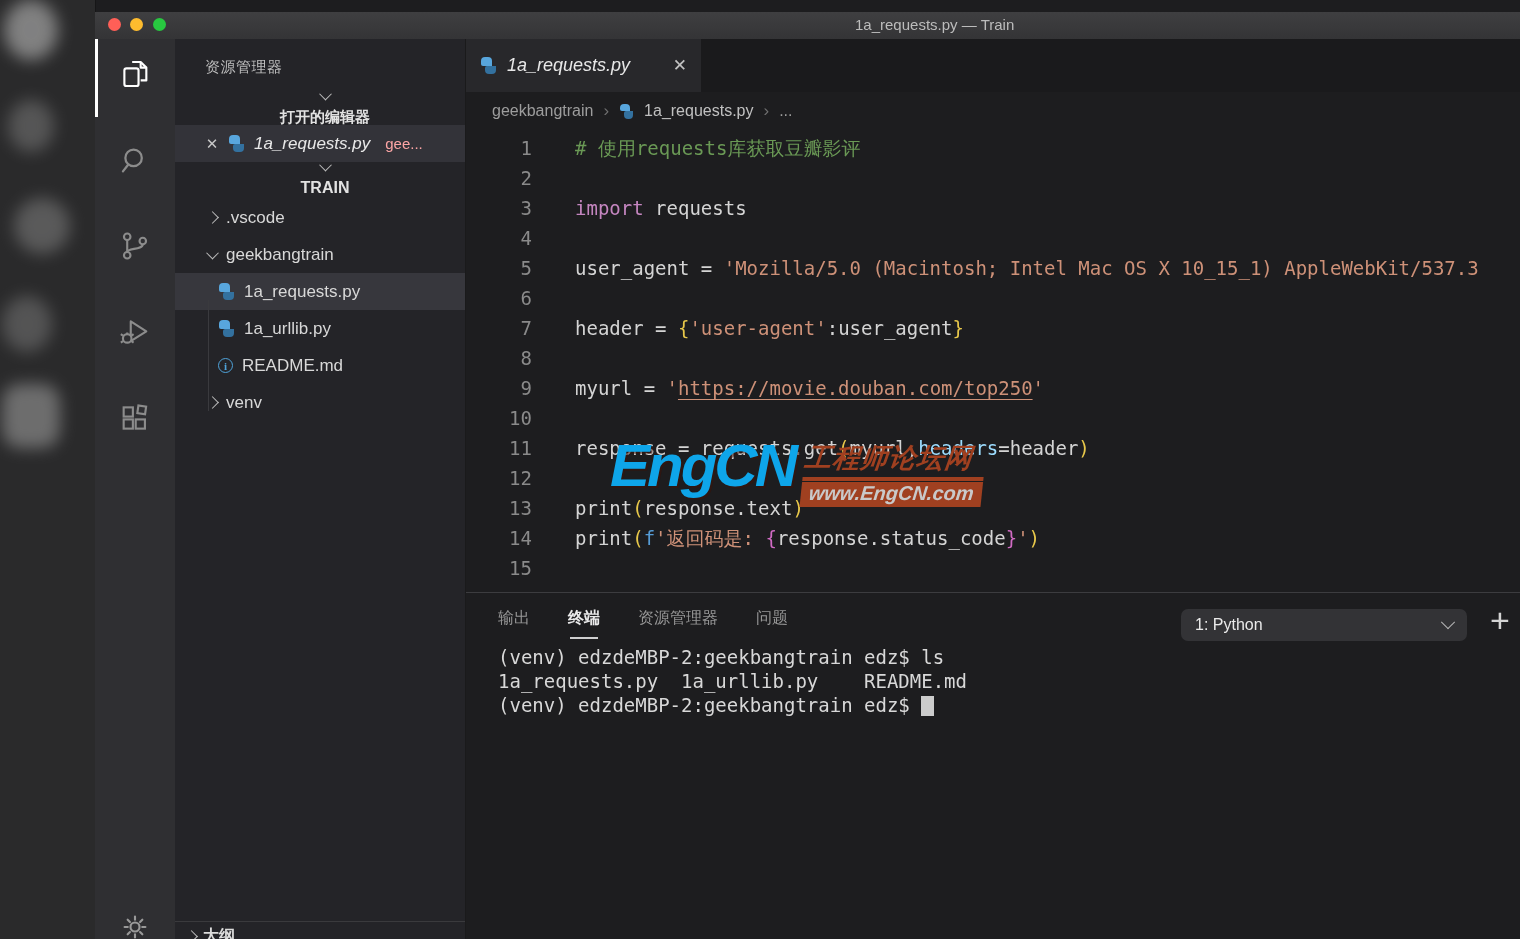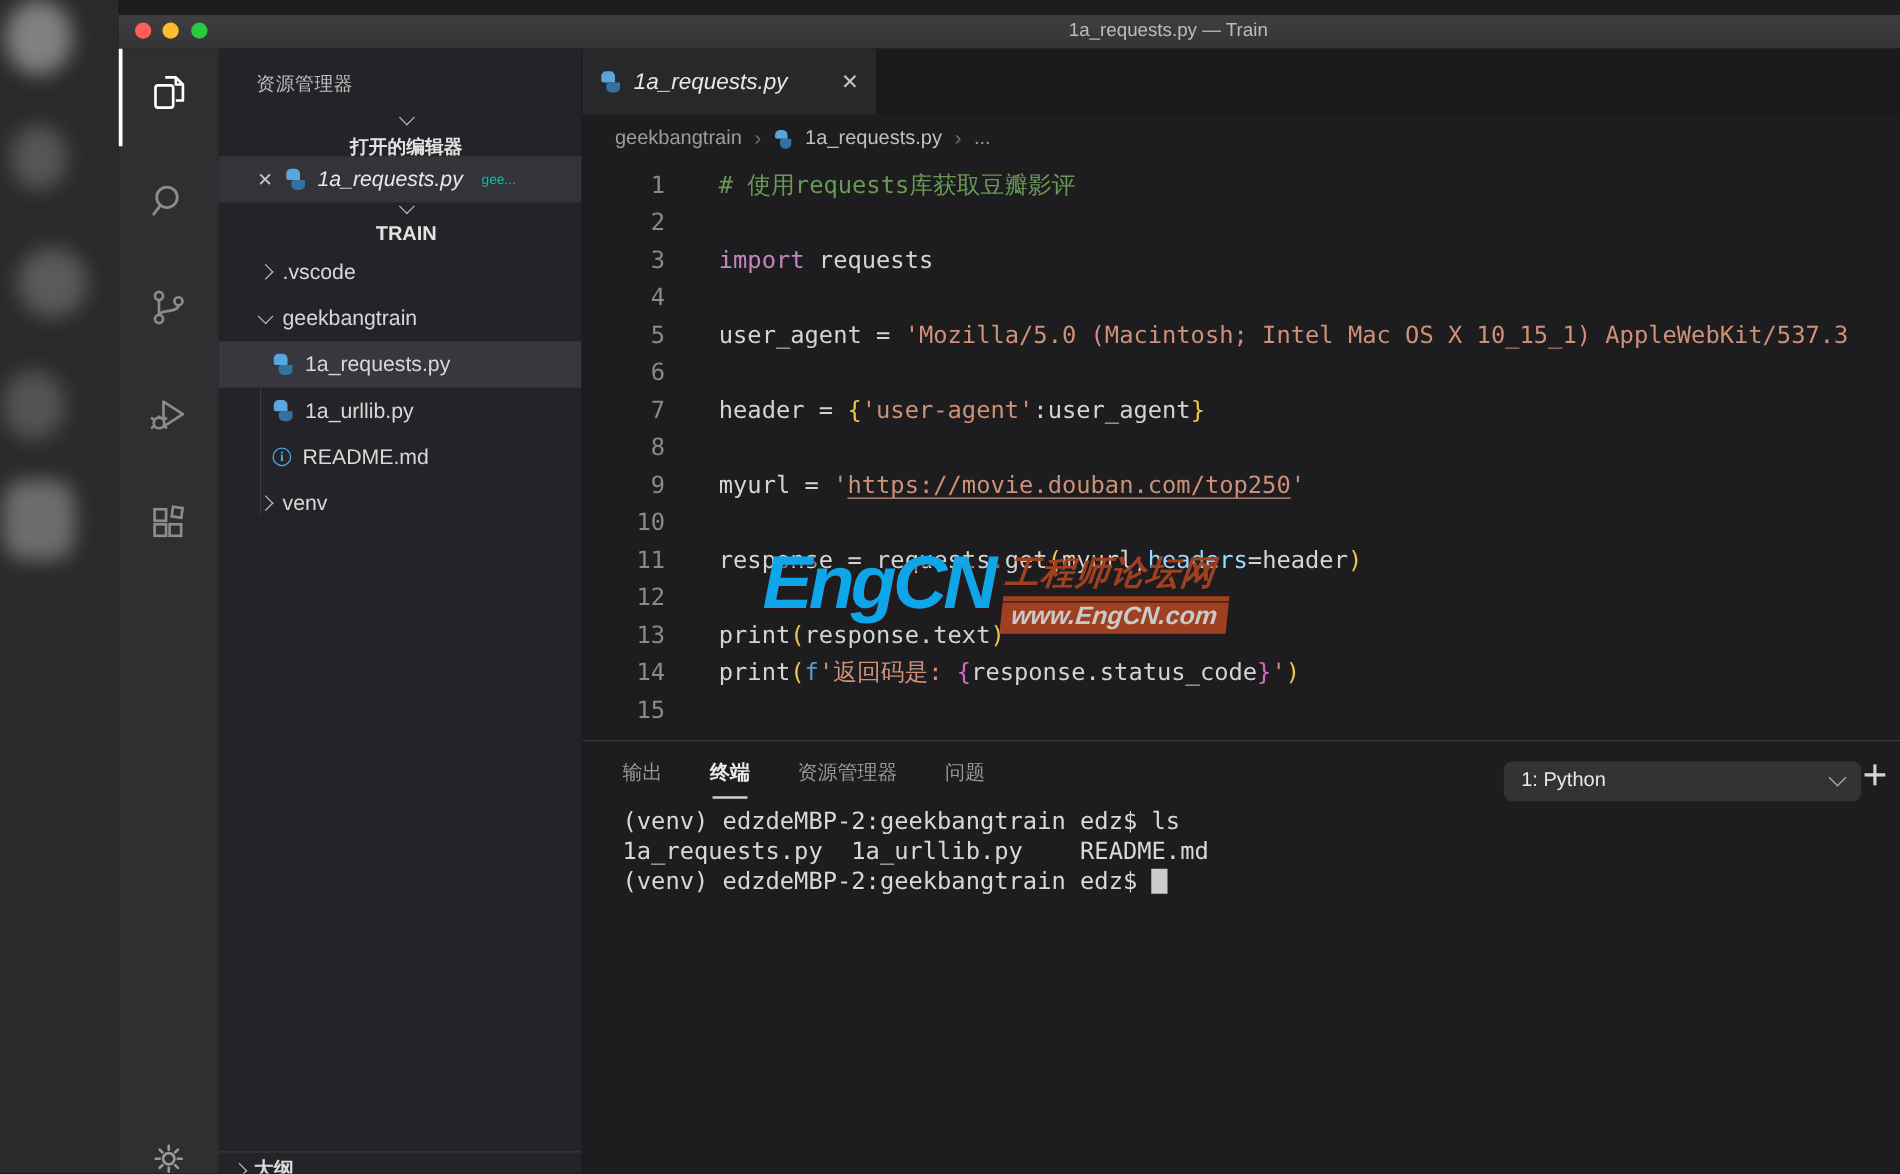--- a/index.html
+++ b/index.html
@@ -38,21 +38,21 @@
   .sb-title{padding:19px 0 0 30px;height:33px;font-size:15px;color:#bdbdbd;letter-spacing:.5px;box-sizing:content-box;}
   .section-h{display:flex;align-items:center;height:34px;padding-left:10px;gap:8px;font-weight:bold;font-size:15px;color:#e2e2e2;flex-direction:column;}
   .section-h.train{height:37px;font-size:16px;}
   .row{display:flex;align-items:center;height:37px;font-size:17px;gap:9px;}
   .row.openfile{padding-left:30px;background:#333339;}
   .row.l1{padding-left:33px;}
   .row.l2{padding-left:43px;}
   .row.selected{background:#37373d;}
   .file-label{color:#d8d8d8;}
   .file-label.it{font-style:italic;color:#e8e8e8;}
-  .detail{color:#14b8a6;font-size:11px;margin-left:6px;}
+  .detail{color:#fca5a5;font-size:15px;margin-left:6px;}
   .xclose{color:#c8c8c8;font-size:15px;width:14px;text-align:center;}
   .indent-guide{position:absolute;left:33px;top:261px;height:111px;width:1px;background:#3a3a3e;}
   .outline-row{position:absolute;bottom:0;left:0;right:0;height:29px;border-top:1px solid #3a3a3d;display:flex;align-items:center;padding-left:12px;gap:7px;font-weight:bold;font-size:16px;color:#dcdcdc;background:#242428;}
 
   
   .chev{display:inline-block;width:8px;height:8px;border-right:1.7px solid #bdbdbd;border-bottom:1.7px solid #bdbdbd;flex:none;}
   .chev.down{transform:rotate(45deg) translate(-1px,-1px);}
   .chev.right{transform:rotate(-45deg);}
 
   
@@ -86,21 +86,21 @@
   .c-br{color:#e8c84a;} .c-bl{color:#9CDCFE;} .c-blf{color:#569CD6;} .c-pk{color:#d16bc4;}
   .c-url{color:#CE9178;text-decoration:underline;text-underline-offset:4px;}
 
   
   .panel{flex:1;border-top:1px solid #3c3c3f;position:relative;background:#1d1d1f;}
   .panel-tabs{display:flex;gap:38px;padding:15px 0 0 32px;font-size:16px;color:#969696;}
   .ptab{position:relative;white-space:nowrap;}
   .ptab.active{color:#eaeaea;font-weight:bold;text-align:center;}
   .ptab.active::after{content:"";position:absolute;left:2px;right:2px;bottom:-10px;height:2px;background:#cfcfcf;}
   .term-select{position:absolute;left:715px;top:16px;width:286px;height:32px;background:#333336;border-radius:7px;
-               display:flex;align-items:center;padding:0 14px;box-sizing:border-box;font-size:16px;color:#eaeaea;margin-left:22px;}
+               display:flex;align-items:center;padding:0 14px;box-sizing:border-box;font-size:16px;color:#eaeaea;}
   .ts-chev{margin-left:auto;width:9px;height:9px;border-right:1.8px solid #b5b5b5;border-bottom:1.8px solid #b5b5b5;
            transform:rotate(45deg) translate(-2px,-2px);}
   .plus{position:absolute;left:1024px;top:10px;font-size:34px;font-weight:100;color:#d4d4d4;line-height:34px;}
   .terminal{padding:16px 0 0 32px;font-family:"DejaVu Sans Mono","Liberation Mono",monospace;
             font-size:19px;line-height:24px;color:#d8d8d8;}
   .tline{white-space:pre;height:24px;}
   .cursor{display:inline-block;width:13px;height:20px;background:#cccccc;vertical-align:-4px;}
 
   
   .watermark{position:absolute;left:610px;top:434px;z-index:6;display:flex;align-items:flex-start;pointer-events:none;}

